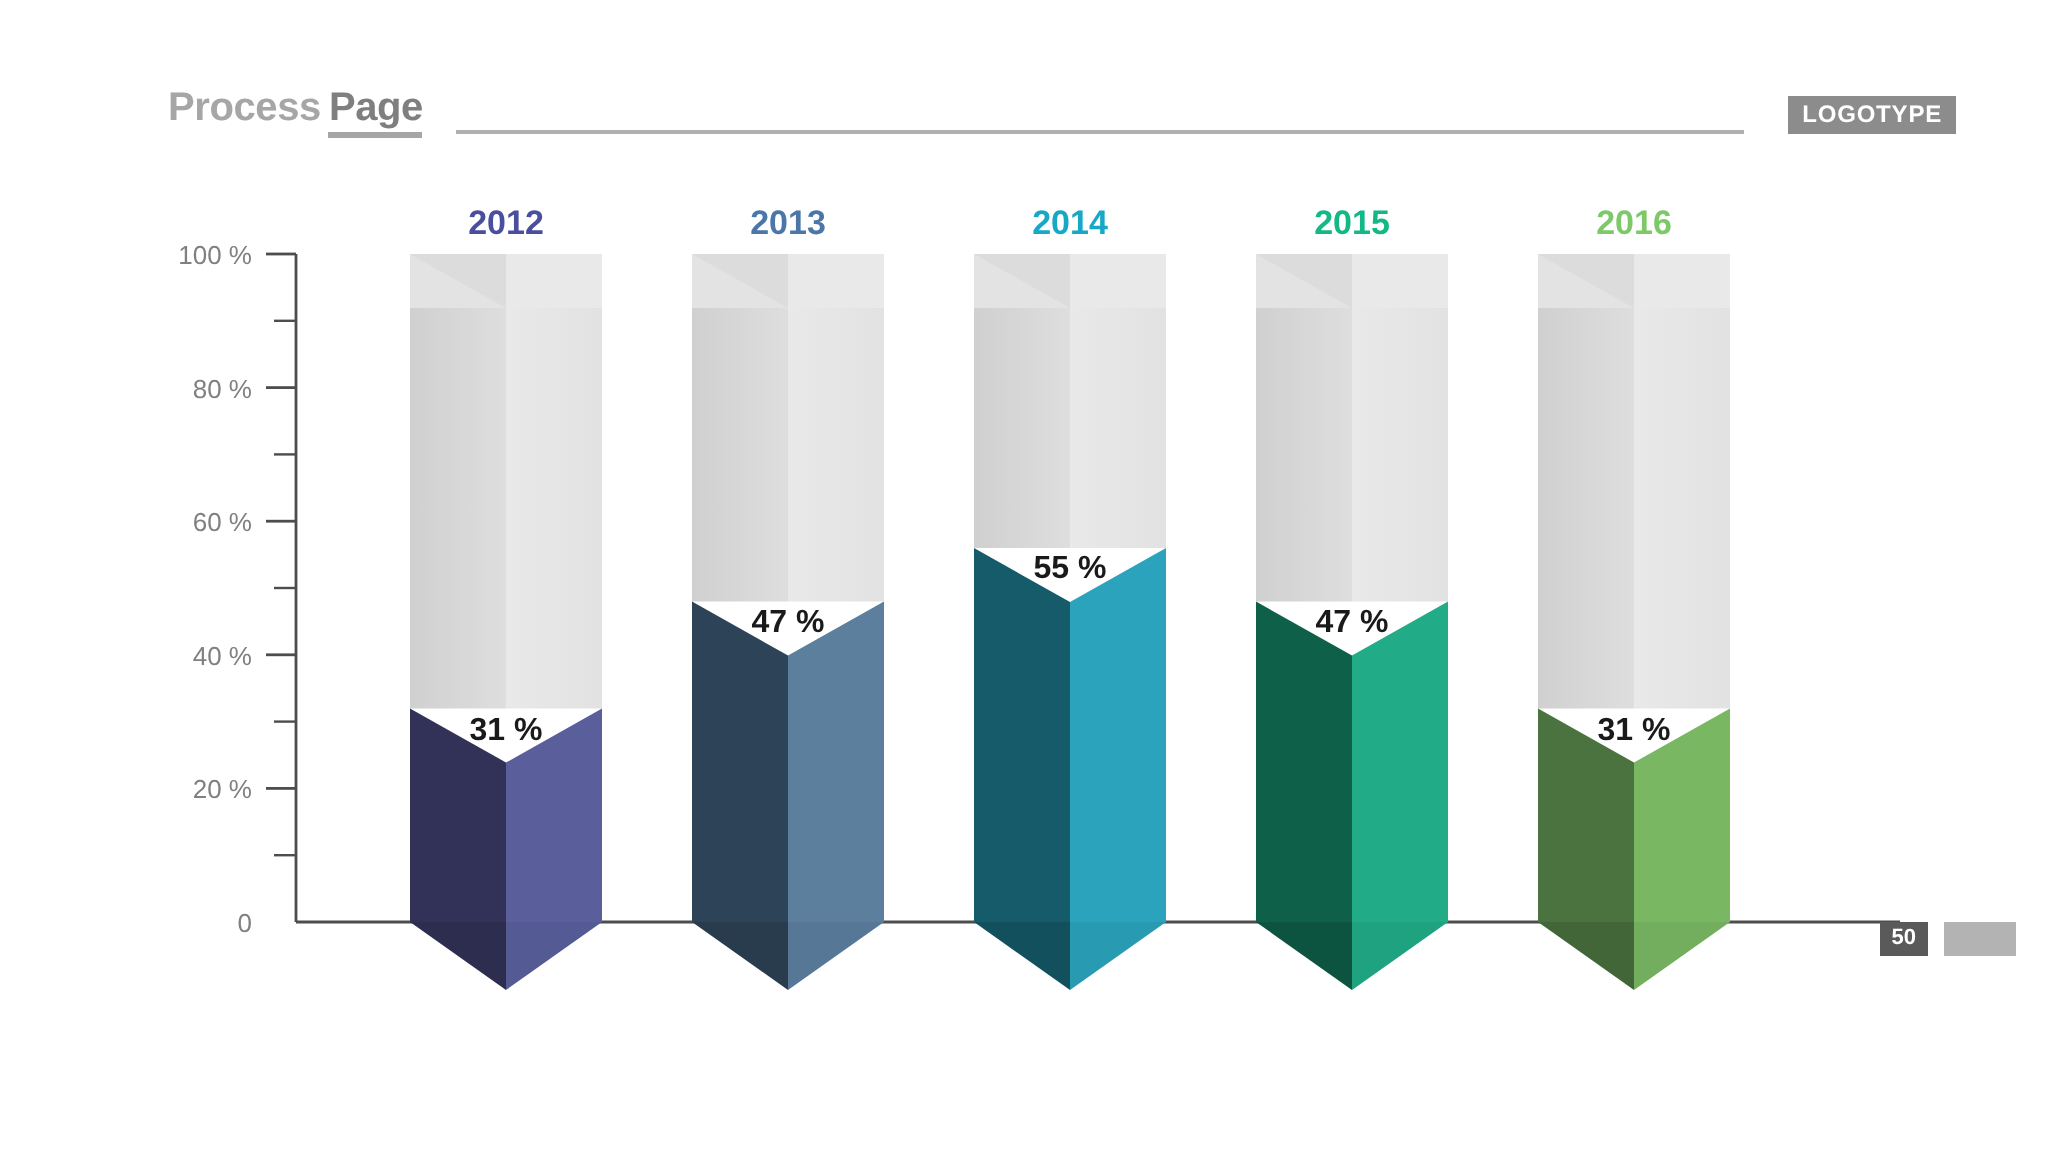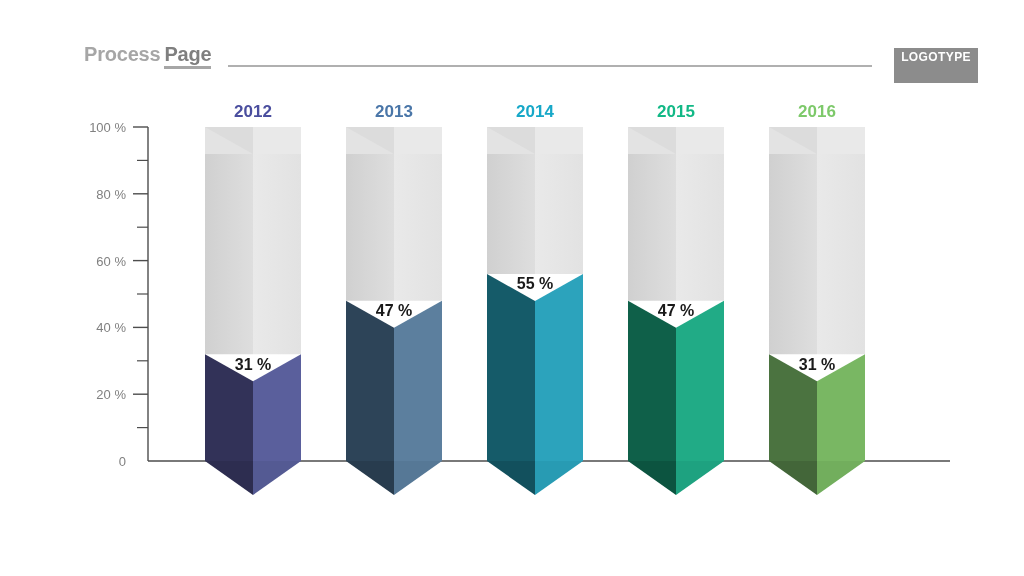--- a/index.html
+++ b/index.html
@@ -58,21 +58,21 @@
   }
   #logotype {
     position: absolute;
     right: 46px;
     top: 48px;
     background: #8c8c8c;
     color: #ffffff;
     font-size: 12px;
     font-weight: bold;
     letter-spacing: 0.4px;
-    padding: 3px 7px 20px 7px;
+    padding: 3px 7px 4px 7px;
     line-height: 1;
   }
 
   
   #footer {
     position: absolute;
     left: 0;
     bottom: 0;
     width: 1024px;
     height: 60px;
@@ -257,14 +257,18 @@
         <polygon points="769,371 817,371 817,405 769,371" fill="#436639"></polygon>
         <polygon points="817,371 865,371 817,405" fill="#72ae5d"></polygon>
 
         <text class="value-label" x="817" y="280" text-anchor="middle">31 %</text>
         <text class="year-label" x="817" y="27" text-anchor="middle" fill="#7dc96a">2016</text>
       </g>
 
     </svg>
   </div>
 
+  <div id="footer">
+    <div id="page-number">50</div>
+    <div id="footer-bar"></div>
+  </div>
 
 </div>
 
 </body></html>

